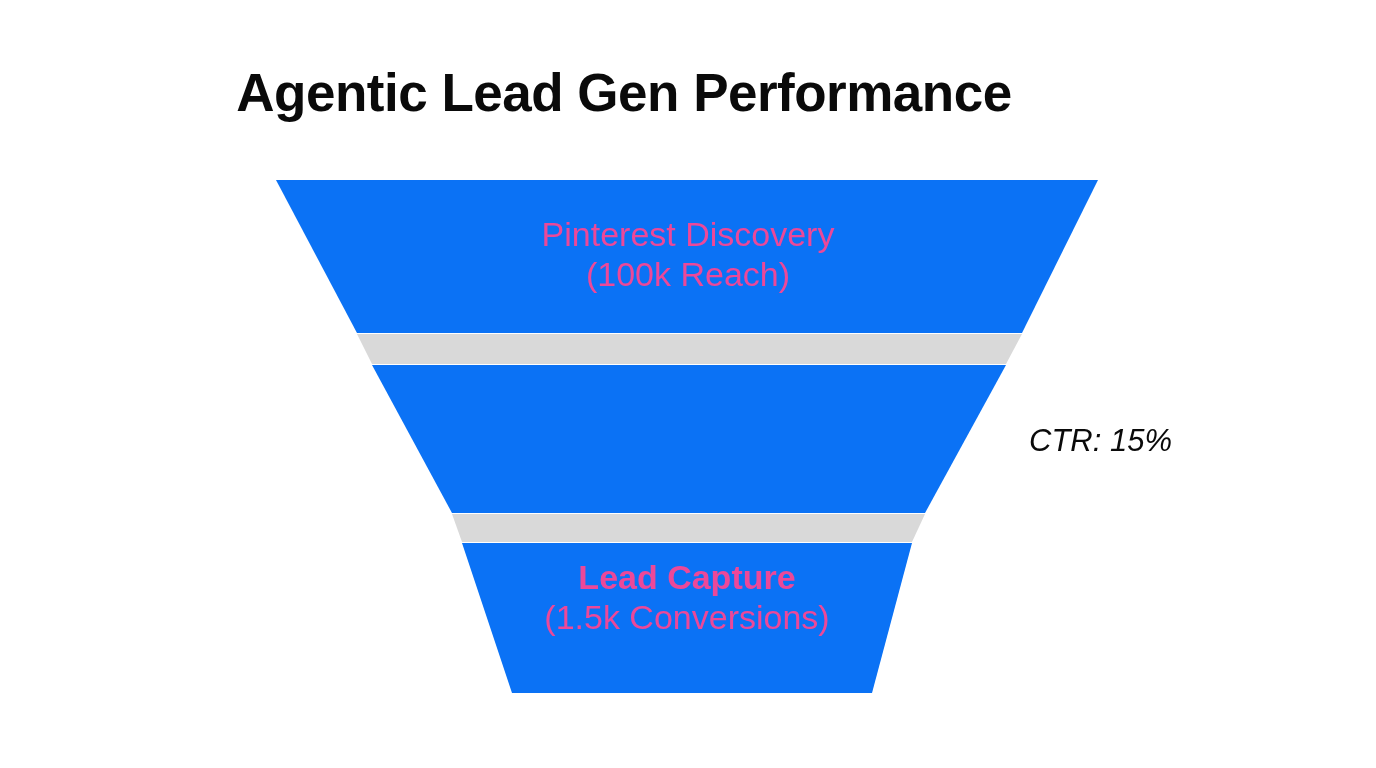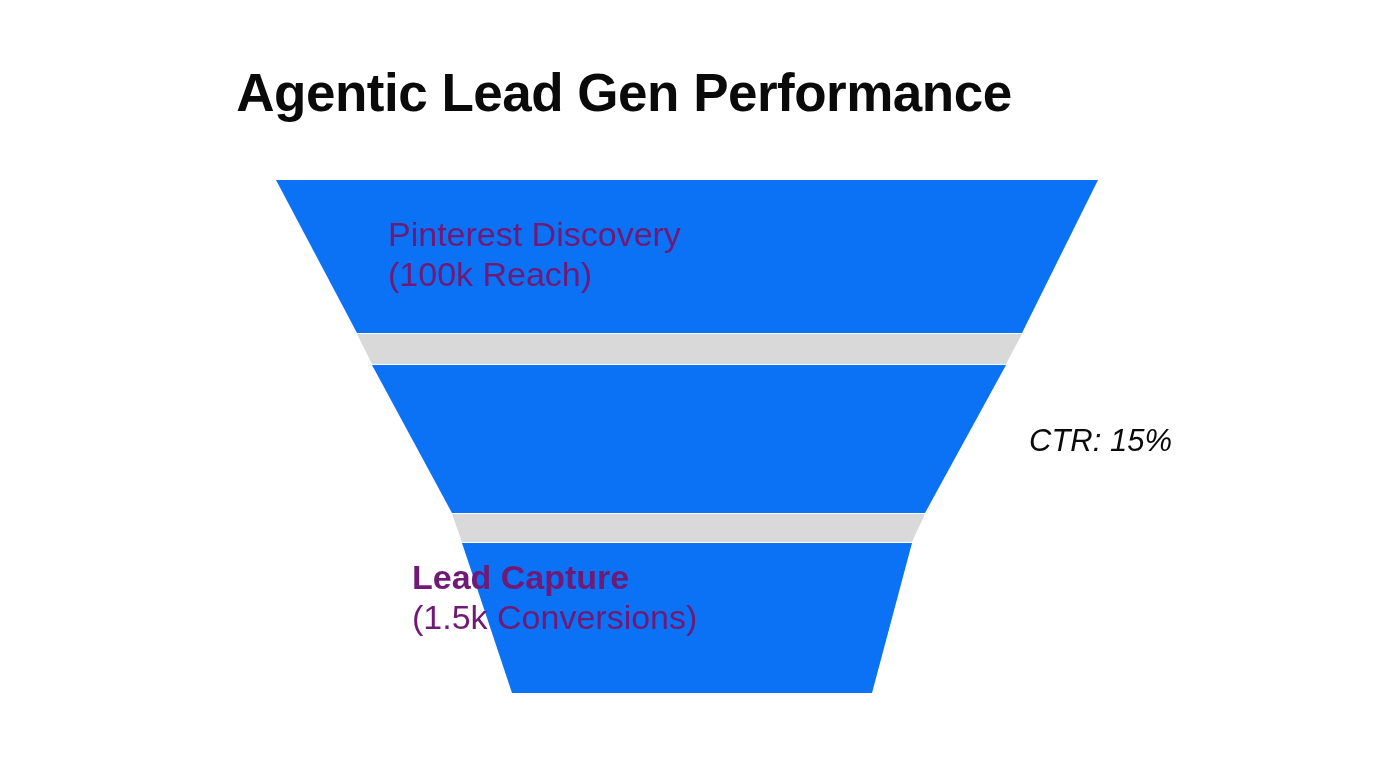--- a/index.html
+++ b/index.html
@@ -44,21 +44,22 @@
     position: absolute;
     left: 0;
     top: 0;
     width: 1376px;
     height: 768px;
   }
 
   
   .stage-label {
     position: absolute;
-    color: #701a75;
+    text-align: center;
+    color: #ec4899;
     line-height: 1.18;
     white-space: nowrap;
     pointer-events: none;
   }
   .stage-line-primary {
     display: block;
     font-size: 34px;
   }
   .stage-line-secondary {
     display: block;

